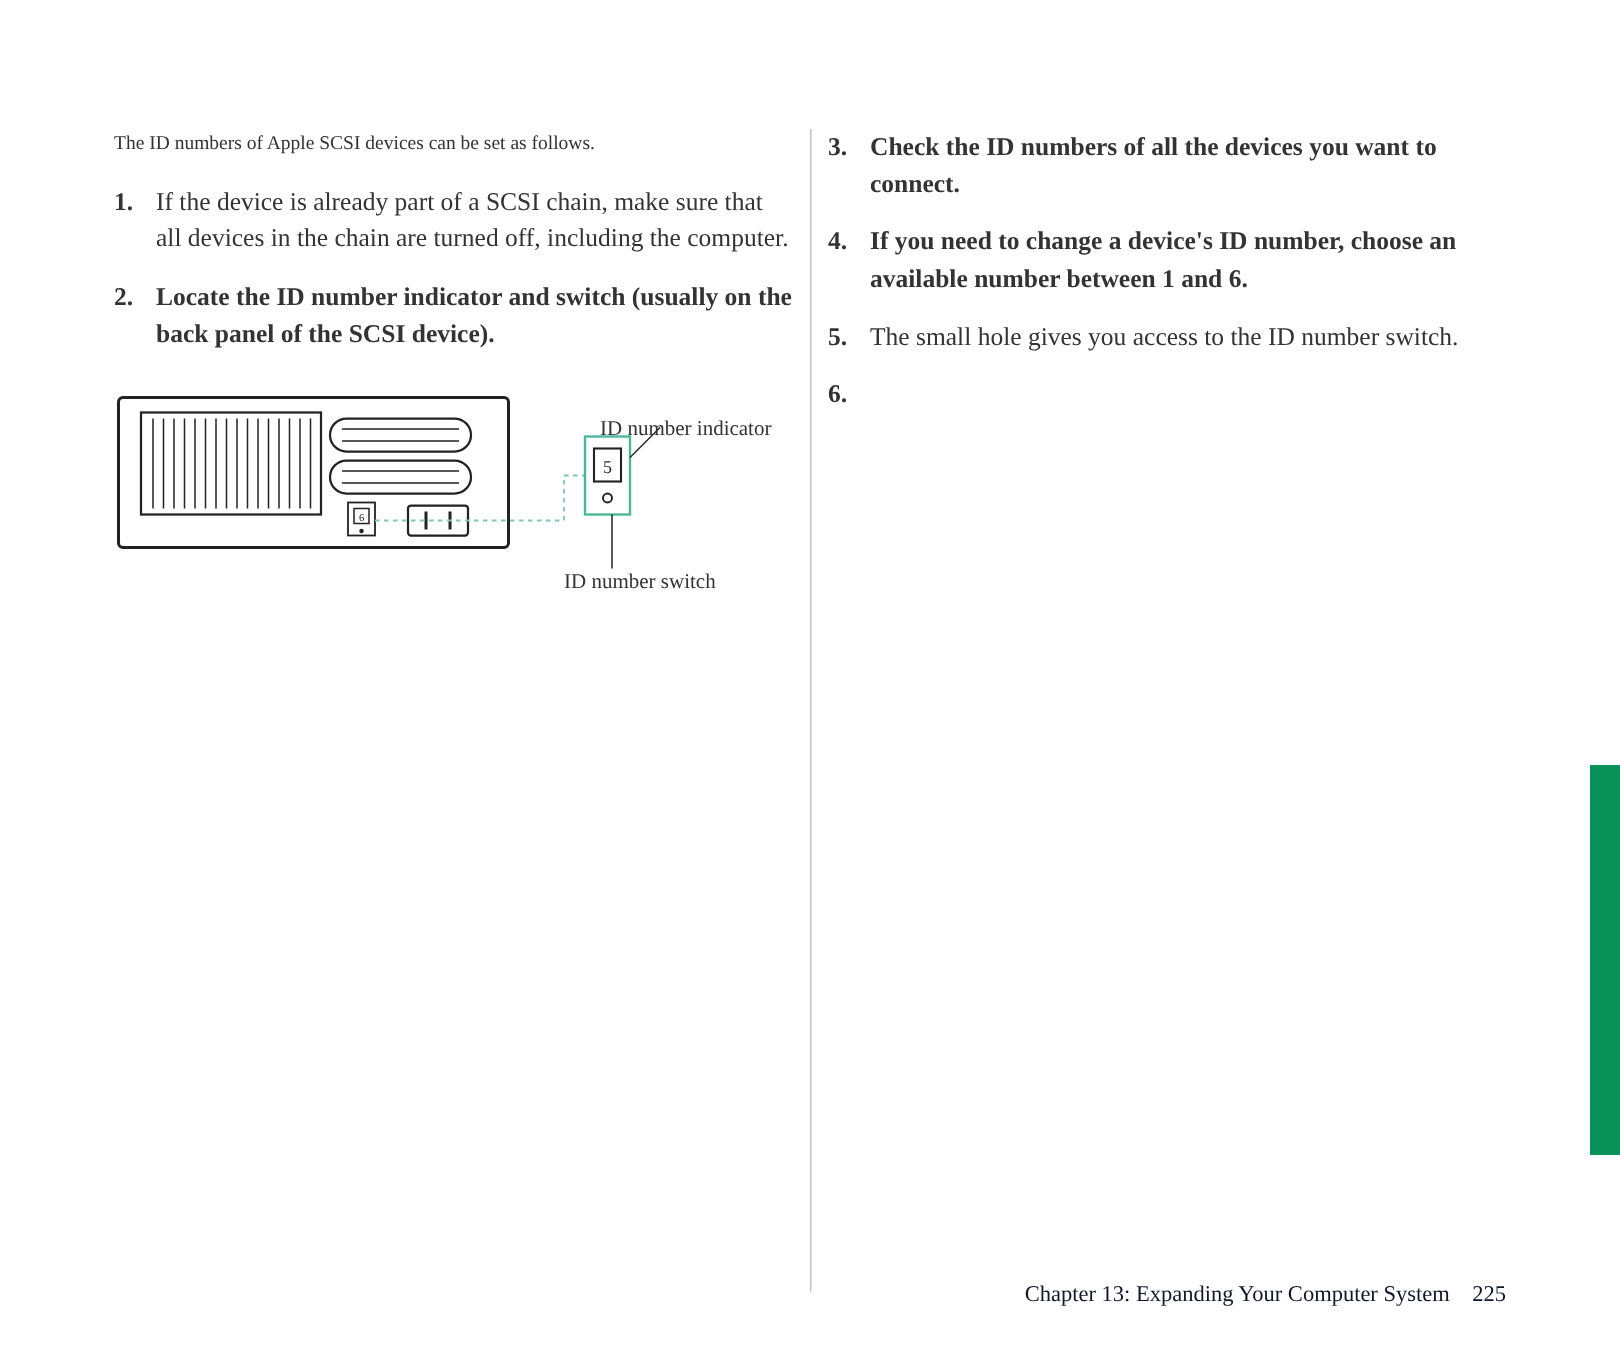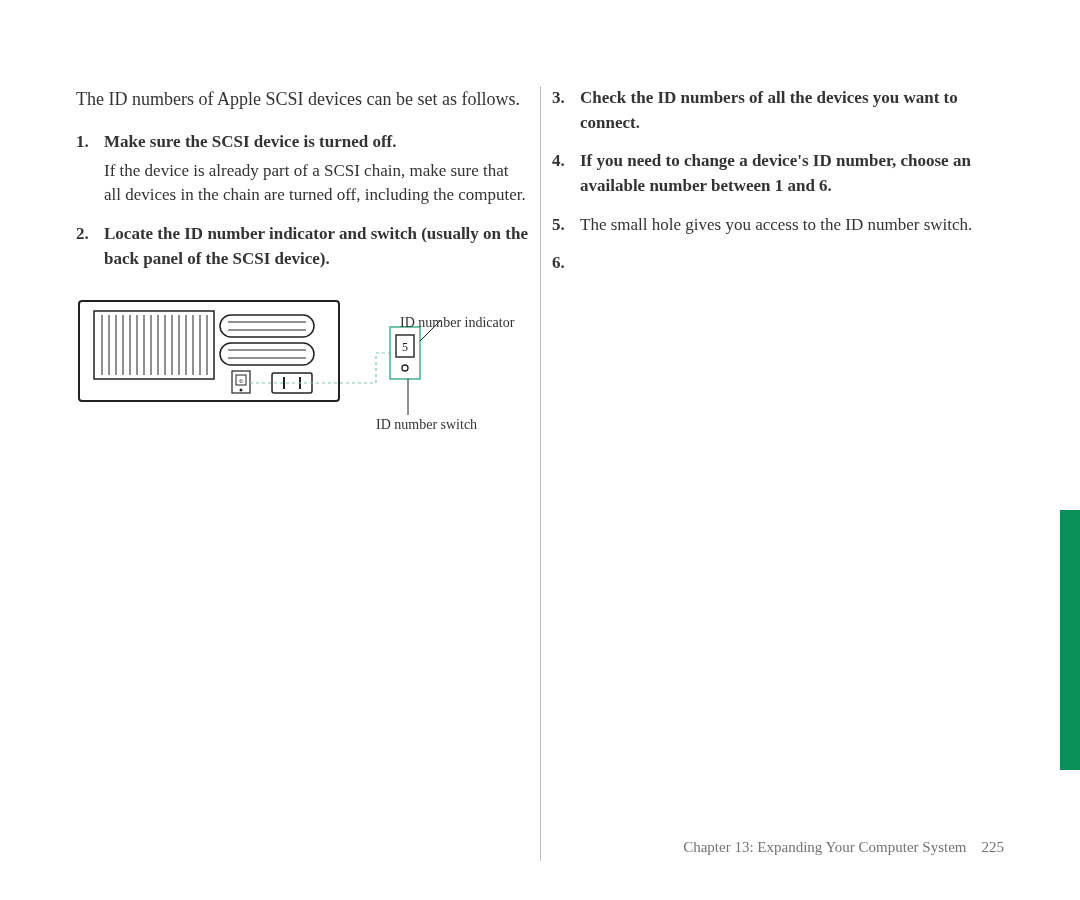--- a/index.html
+++ b/index.html
@@ -33,21 +33,21 @@
   .col-left { position: relative; }
   .divider {
     position: absolute;
     left: 50%;
     top: 86px;
     width: 0;
     height: 775px;
     border-left: 1px solid #bfbfbf;
   }
   .intro {
-    font-size: 18px;
+    font-size: 13px;
     line-height: 1.45;
     margin: 0 0 18px 0;
   }
   .step {
     font-size: 17px;
     line-height: 1.45;
     margin: 0 0 14px 0;
     padding-left: 28px;
     position: relative;
   }
@@ -59,23 +59,23 @@
   }
   .step .title { font-weight: bold; }
   .step .body {
     display: block;
     font-weight: normal;
     margin-top: 4px;
   }
   .footer {
     position: absolute;
     right: 76px;
-    bottom: 44px;
+    bottom: 28px;
     font-size: 15px;
-    color: #737373;
+    color: #0f172a;
     text-align: right;
   }
   .green-tab {
     position: absolute;
     right: 0;
     top: 510px;
     width: 20px;
     height: 260px;
     background: #0a9159;
   }
@@ -106,21 +106,20 @@
 
   <div class="divider"></div>
 
   <div class="content">
 
     <div class="col col-left">
       <p class="intro">The ID numbers of Apple SCSI devices can be set as follows.</p>
 
       <div class="step">
         <span class="num">1.</span>
-        <span class="title">Make sure the SCSI device is turned off.</span>
         <span class="body">If the device is already part of a SCSI chain, make sure that all devices in the chain are turned off, including the computer.</span>
       </div>
 
       <div class="step">
         <span class="num">2.</span>
         <span class="title">Locate the ID number indicator and switch (usually on the back panel of the SCSI device).</span>
       </div>
 
       <div class="device-wrap">
         <svg class="device-svg" width="460" height="180" viewBox="0 0 460 180">

